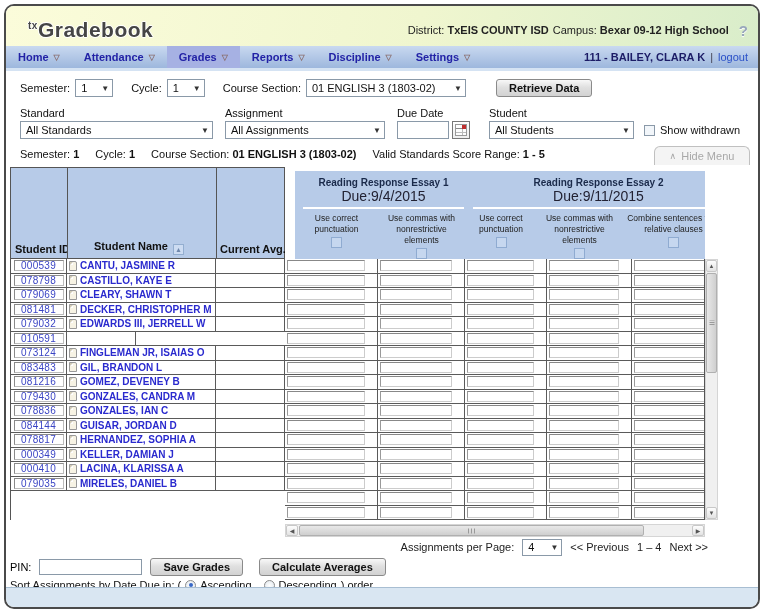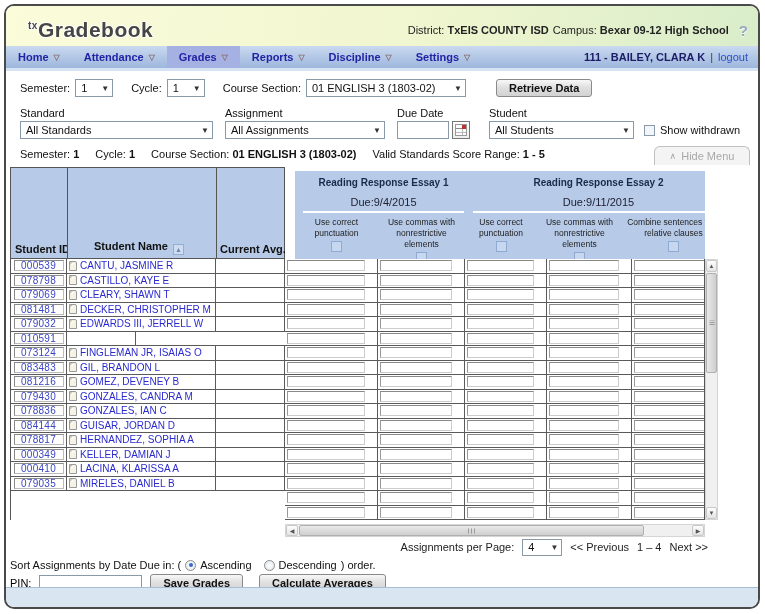--- a/index.html
+++ b/index.html
@@ -61,30 +61,30 @@
   #table-area { margin:2px 0 0 4px; width:708px; position:relative; font-size:10.5px;}
   #thead { display:flex; height:92px; }
   .hfix { background:#b7cbe8; border:1px solid #555; border-right:none; position:relative; }
   .hfix.last { border-right:1px solid #555; }
   .hlabel { position:absolute; bottom:3px; font-weight:bold; font-size:11px; color:#111; white-space:nowrap;}
   .sortbox { display:inline-block; width:11px; height:11px; background:#cddcf2; border:1px solid #93aed0; vertical-align:-2px; margin-left:5px; font-size:7px; line-height:9px; text-align:center; color:#6f88ad; cursor:pointer;}
   #th-id { width:57px; } #th-name { width:149px; } #th-avg { width:69px; }
   #assign-head { width:420px; position:relative; background:#fff; overflow:hidden; }
   .assign-block { position:absolute; top:4px; height:88px; background:#b7cbe8; text-align:center; }
   .a-title { font-size:10px; font-weight:bold; color:#1a2a4a; margin-top:6px; white-space:nowrap;}
-  .a-due { font-size:11px; color:#223; border-bottom:2px solid #fff; padding-bottom:3px; margin:8px 8px 0 8px; white-space:nowrap;}
+  .a-due { font-size:14px; color:#223; border-bottom:2px solid #fff; padding-bottom:3px; margin:0 8px 0 8px; white-space:nowrap;}
   .skills { display:flex; }
   .skill { font-size:8.5px; line-height:1.3; color:#222; padding-top:4px; text-align:center; overflow:hidden;}
   .skill .sbox { width:11px; height:11px; background:#c6d7ef; border:1px solid #8fabd1; margin:2px auto 0 auto; cursor:pointer;}
   #tbody { display:flex; }
   #left-body { width:275px; border-left:1px solid #555; }
   .srow { display:flex; height:14.5px; border-bottom:1px solid #5a5a5a; background:#fff;}
   .c-id { width:56px; border-right:1px solid #5a5a5a; display:flex; align-items:center; justify-content:center;}
   .idbox { width:50px; height:11px; border:1px solid #bbb; border-top-color:#8a8a8a; border-left-color:#8a8a8a; color:#3a44c4; font-size:10px; display:flex; align-items:center; justify-content:center; letter-spacing:0.3px;}
-  .c-name { width:149px; border-right:1px solid #5a5a5a; display:flex; align-items:center; padding-left:2px; color:#2a2ace; font-weight:normal; font-size:10px; white-space:nowrap; overflow:hidden;}
+  .c-name { width:149px; border-right:1px solid #5a5a5a; display:flex; align-items:center; padding-left:2px; color:#2a2ace; font-weight:bold; font-size:10px; white-space:nowrap; overflow:hidden;}
   .note-icon { width:8px; height:10px; background:#f7f3e4; border:1px solid #999; border-radius:0 2px 0 0; margin-right:3px; flex:none; position:relative;}
   .note-icon:before { content:""; position:absolute; left:0; top:0; border-style:solid; border-width:3px 3px 0 0; border-color:#cfc9b4 #fff transparent transparent;}
   .c-avg { width:69px; border-right:1px solid #5a5a5a; }
   #right-body { width:420px; overflow:hidden; position:relative; border-right:1px solid #555;}
   .grow { display:flex; height:14.5px; border-bottom:1px solid #5a5a5a; width:450px;}
   .gcell { border-right:1px solid #5a5a5a; display:flex; align-items:center; }
   .ginput { height:11px; width:calc(100% - 14px); margin-left:2px; background:#fff; border:1px solid #ccc; border-top-color:#888; border-left-color:#999;}
   
   #vscroll { width:13px; background:#f0f0f0; border:1px solid #d5d5d5; position:relative; }
   .sb-btn { position:absolute; left:0; width:11px; height:12px; background:linear-gradient(#fdfdfd,#e3e3e3); border:1px solid #c8c8c8; border-radius:2px; font-size:6px; color:#555; display:flex; align-items:center; justify-content:center;}
@@ -745,30 +745,30 @@
     <span>Assignments per Page:</span>
     <span class="combo" id="per-page-combo">
         <span>4</span>
         <span class="arr">▼</span>
       </span>
     <span class="pg-link">&lt;&lt; Previous</span>
     <span>1 – 4</span>
     <span class="pg-link">Next &gt;&gt;</span>
   </div>
 
+  <div id="pin-row">
+    <span>PIN:</span>
+    <input id="pin-input" value="" style="">
+    <span class="btn">Save Grades</span>
+    <span class="btn" style="margin-left:8px">Calculate Averages</span>
+  </div>
+
   <div id="sort-row">
     <span>Sort Assignments by Date Due in: (</span>
     <span class="radio sel"></span>
     <span>Ascending</span>
     <span class="radio" style="margin-left:8px"></span>
     <span>Descending</span>
     <span>) order.</span>
   </div>
 
-  <div id="pin-row">
-    <span>PIN:</span>
-    <input id="pin-input" value="" style="">
-    <span class="btn">Save Grades</span>
-    <span class="btn" style="margin-left:8px">Calculate Averages</span>
-  </div>
-
   <div id="footer"></div>
 </div>
 
 </body></html>

